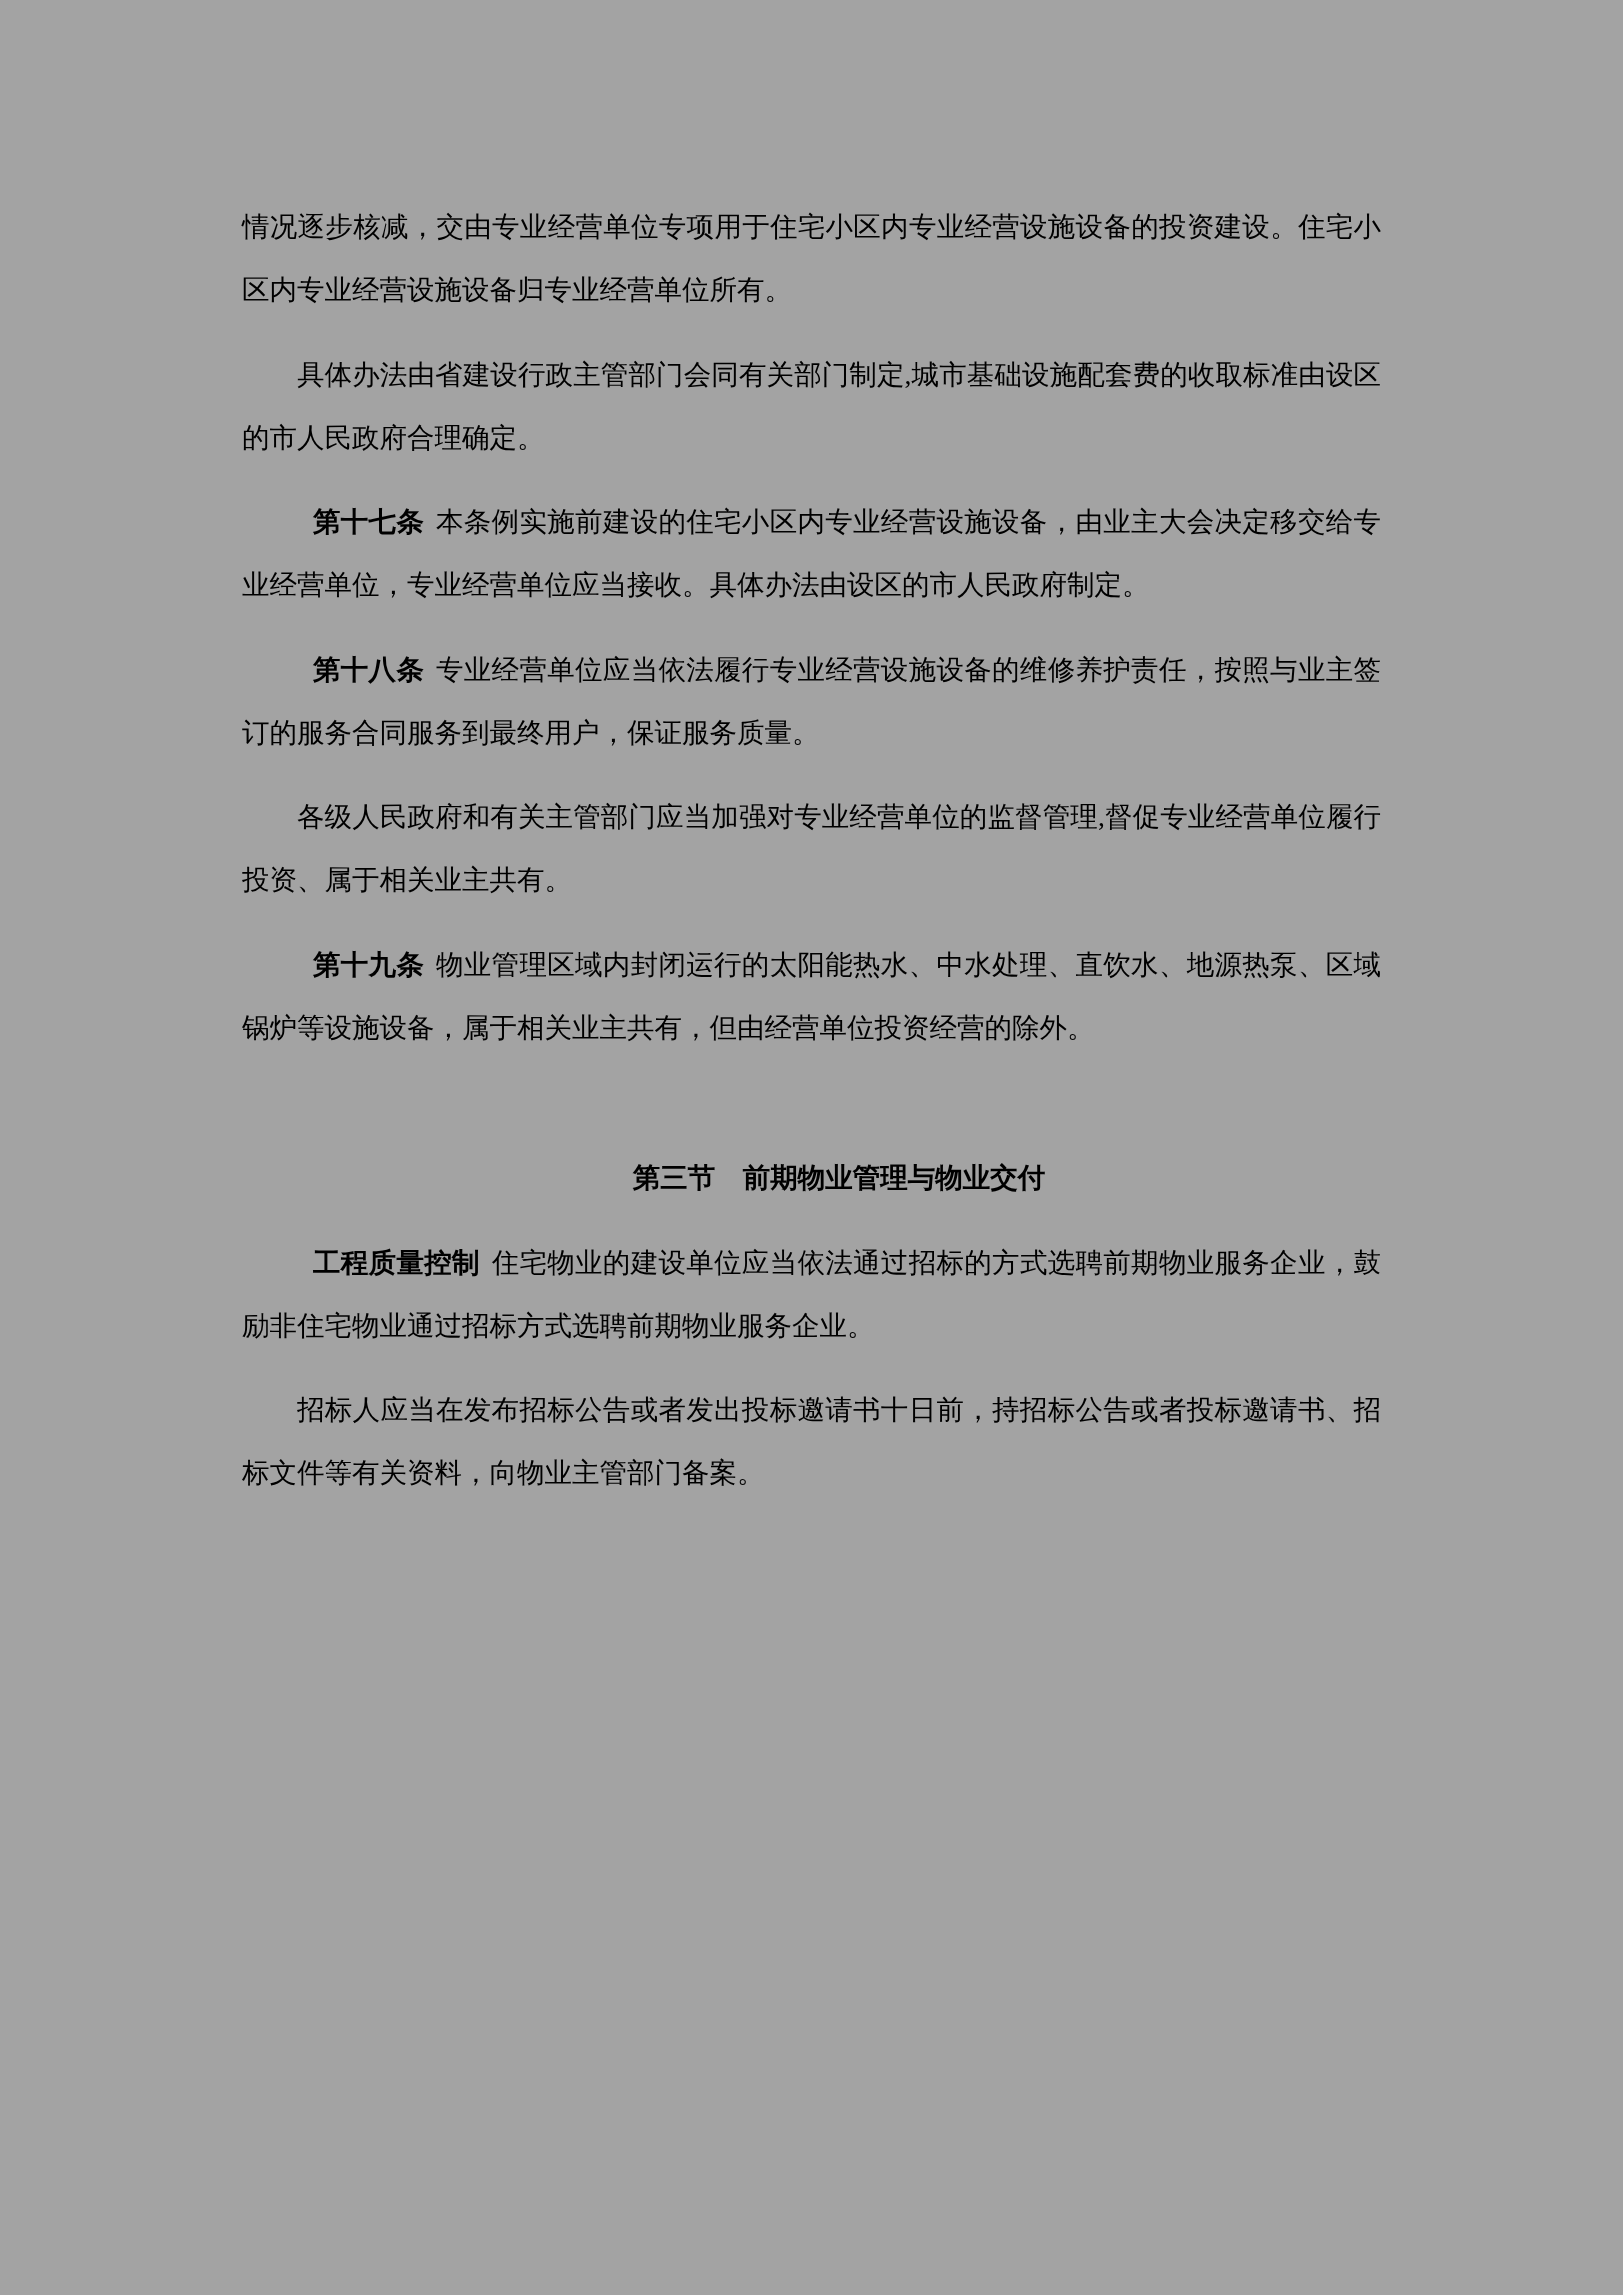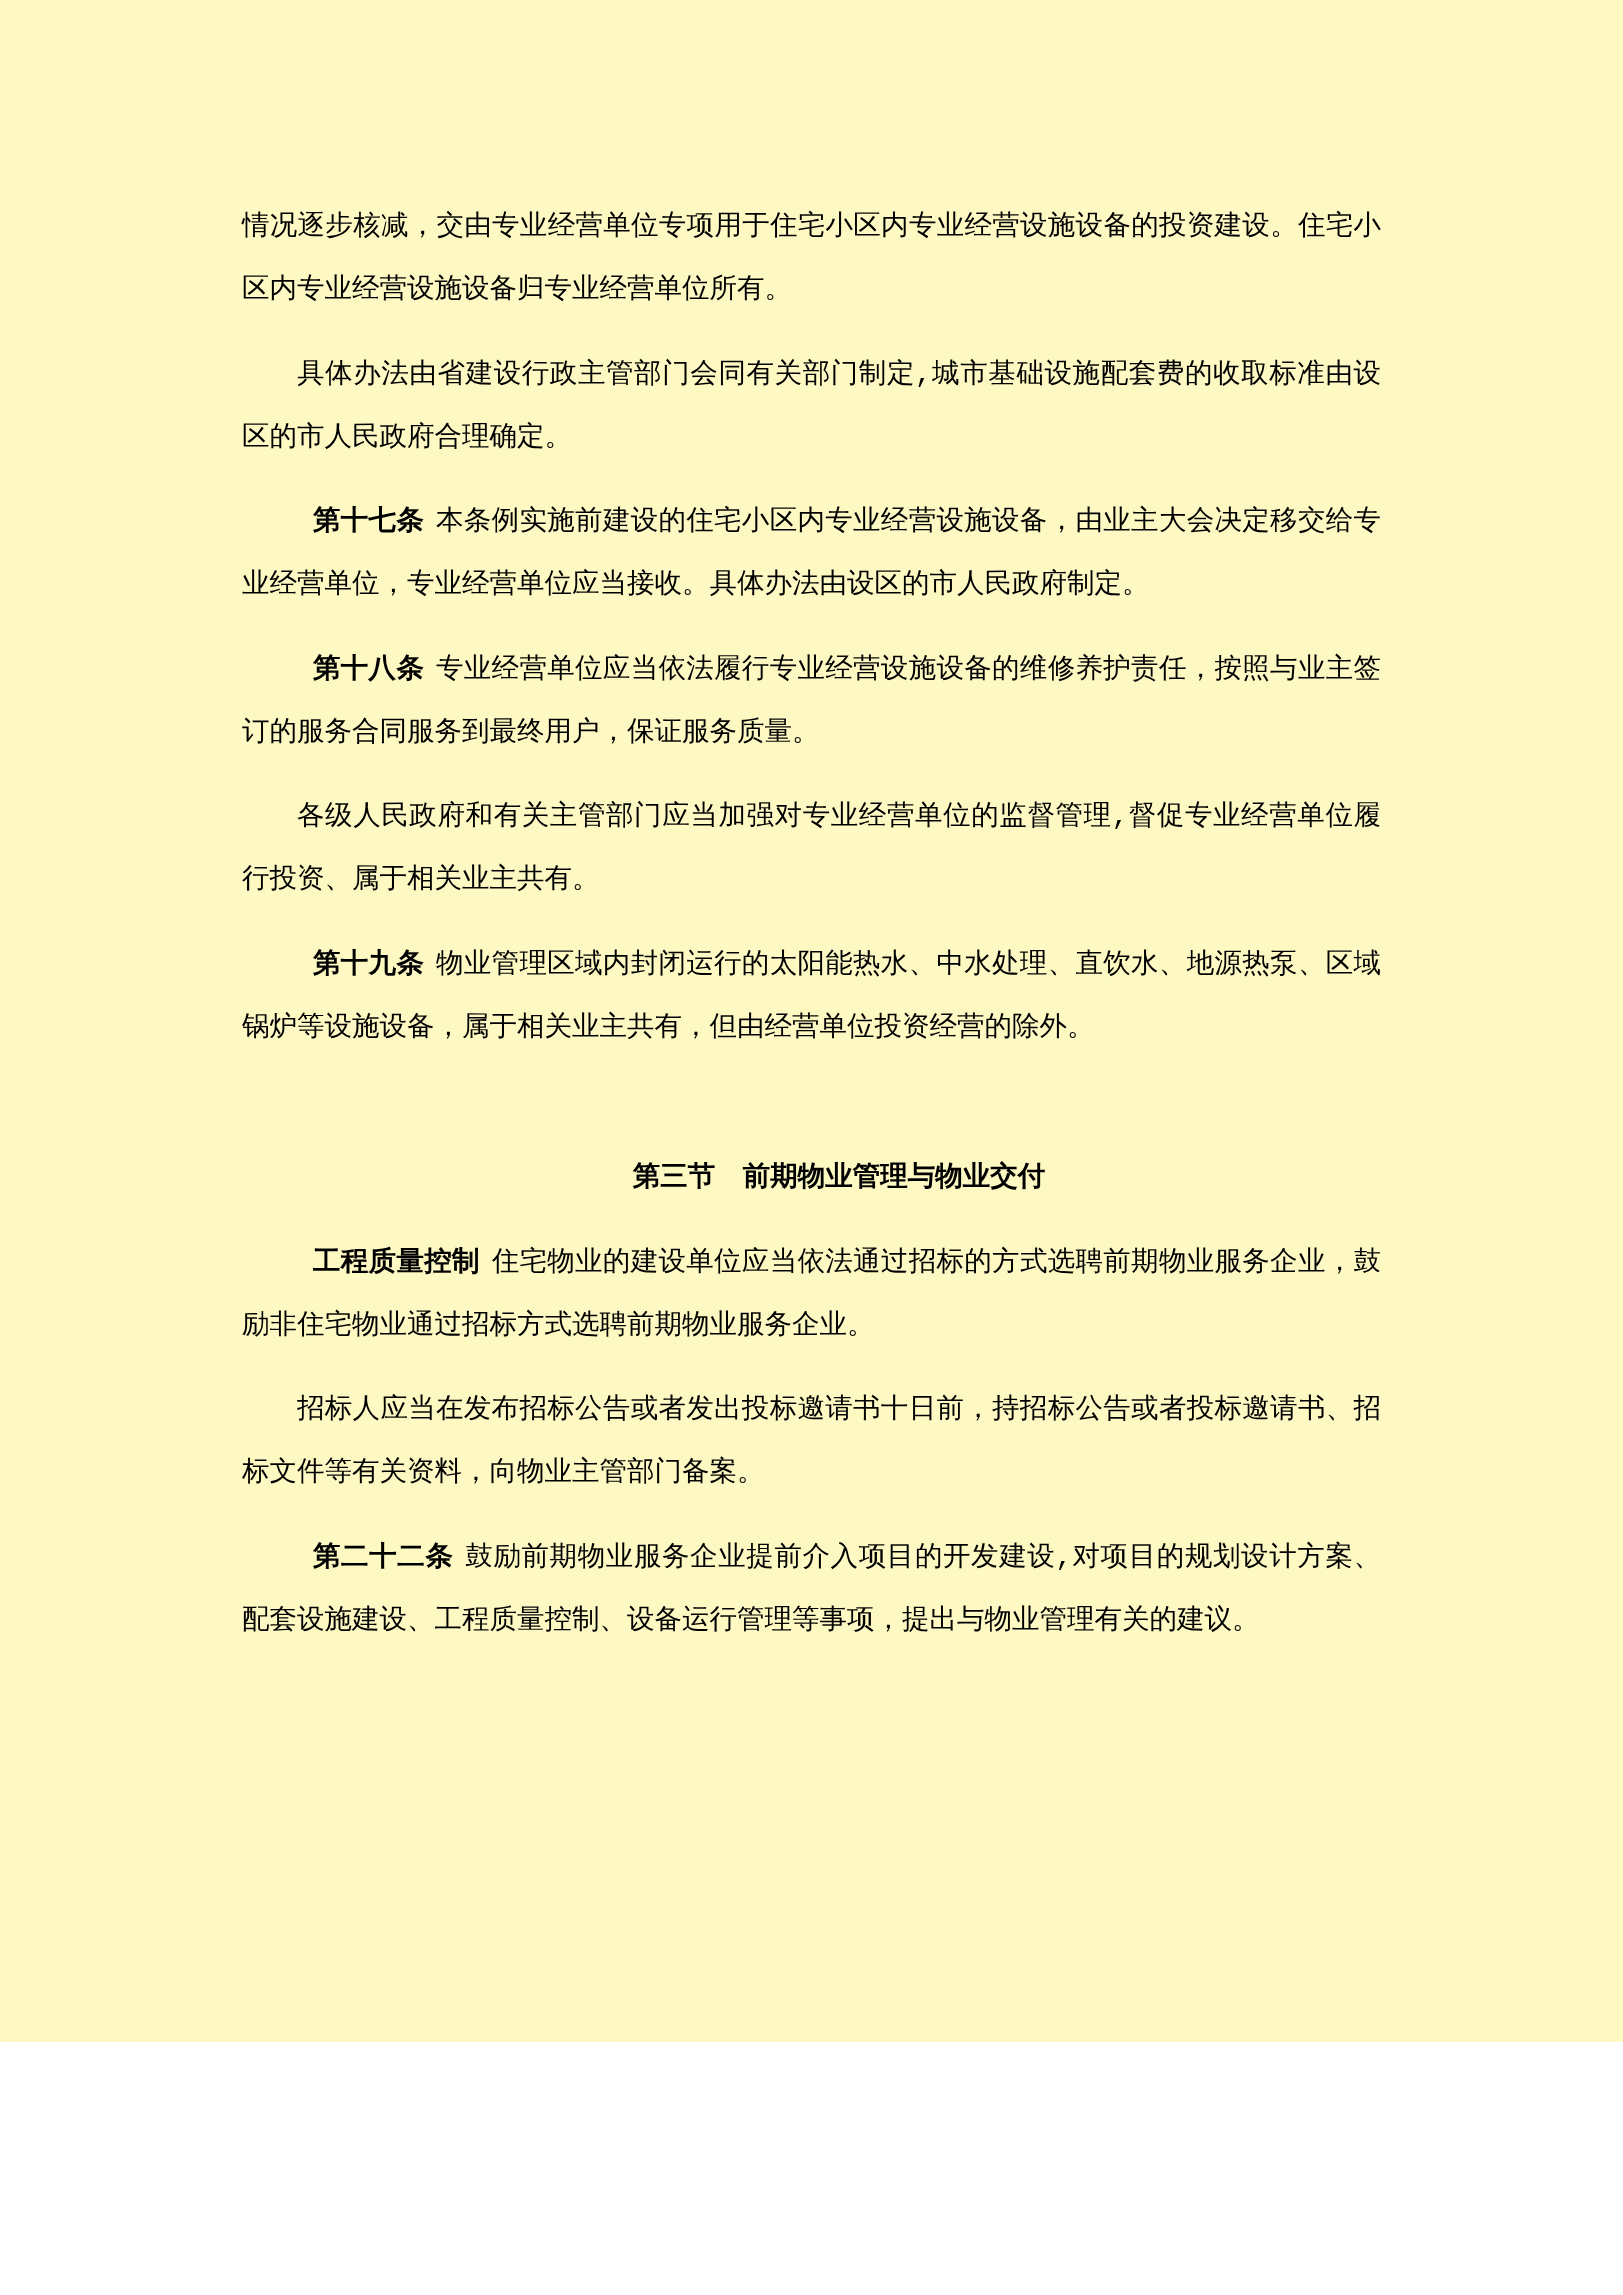--- a/index.html
+++ b/index.html
@@ -3,24 +3,24 @@
 <meta charset="utf-8">
 <style>
   html, body {
     margin: 0;
     padding: 0;
     background: #ffffff;
   }
   .page {
     position: relative;
     width: 1623px;
-    height: 2042px;
-    background: #fef9c3;
+    height: 2295px;
+    background: #a3a3a3;
     overflow: hidden;
-    font-family: Liberation Mono, monospace;
+    font-family: Liberation Serif, serif;
     color: #000000;
   }
   .content {
     position: absolute;
     left: 242px;
     top: 0;
     width: 1139px;
     padding-top: 195px;
     font-size: 27.5px;
     line-height: 63px;
@@ -73,17 +73,16 @@
 
     <p class="para indent"><span class="article-label">第十九条</span><span>物业管理区域内封闭运行的太阳能热水、中水处理、直饮水、地源热泵、区域锅炉等设施设备，属于相关业主共有，但由经营单位投资经营的除外。</span></p>
 
 
     <p class="section-heading"><span class="heading-number">第三节</span><span class="heading-title">前期物业管理与物业交付</span></p>
 
     <p class="para indent"><span class="article-label">工程质量控制</span><span>住宅物业的建设单位应当依法通过招标的方式选聘前期物业服务企业，鼓励非住宅物业通过招标方式选聘前期物业服务企业。</span></p>
 
     <p class="para indent"><span>招标人应当在发布招标公告或者发出投标邀请书十日前，持招标公告或者投标邀请书、招标文件等有关资料，向物业主管部门备案。</span></p>
 
-    <p class="para indent"><span class="article-label">第二十二条</span><span>鼓励前期物业服务企业提前介入项目的开发建设,对项目的规划设计方案、配套设施建设、工程质量控制、设备运行管理等事项，提出与物业管理有关的建议。</span></p>
 
   </div>
 </div>
 
 
 </body></html>

